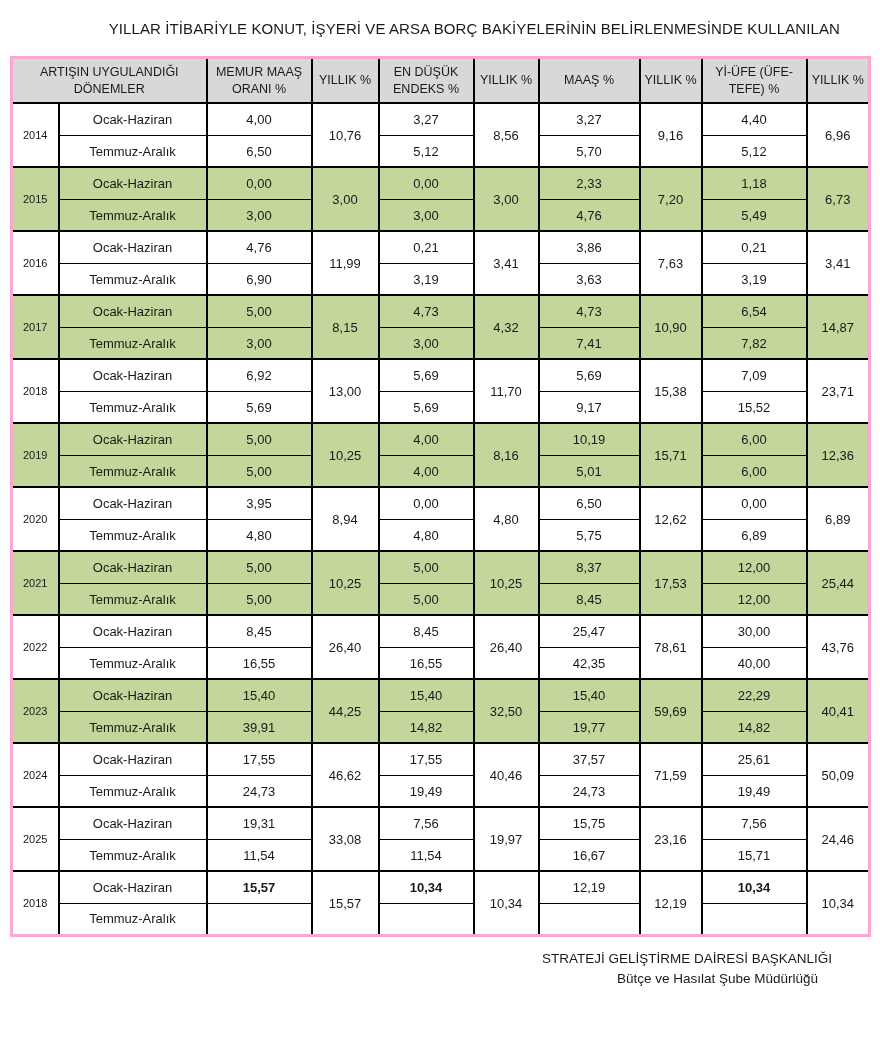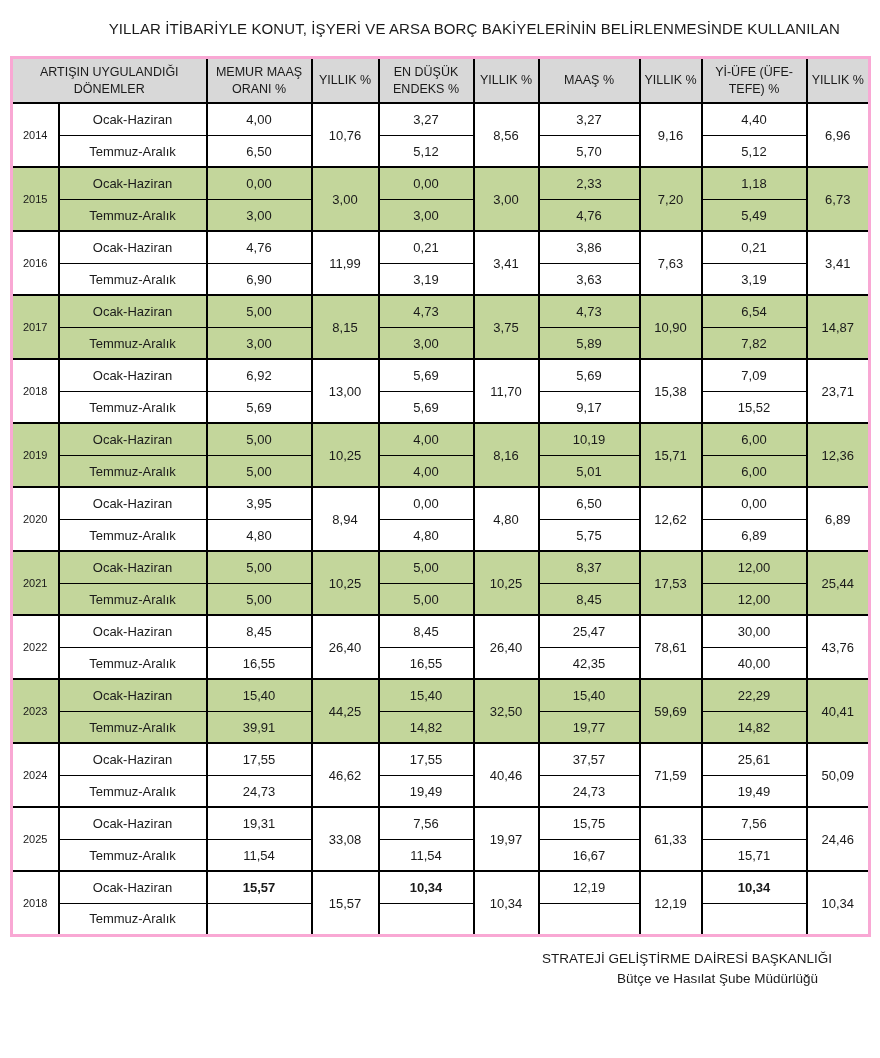--- a/index.html
+++ b/index.html
@@ -159,31 +159,31 @@
           <td class="val">3,19</td>
           <td class="val">3,63</td>
           <td class="val">3,19</td>
         </tr>
         <tr class="g1 hl">
           <td rowspan="2" class="year">2017</td>
           <td class="period">Ocak-Haziran</td>
           <td class="val">5,00</td>
           <td rowspan="2" class="val yearly">8,15</td>
           <td class="val">4,73</td>
-          <td rowspan="2" class="val yearly">3,75</td>
+          <td rowspan="2" class="val yearly">4,32</td>
           <td class="val">4,73</td>
           <td rowspan="2" class="val yearly">10,90</td>
           <td class="val">6,54</td>
           <td rowspan="2" class="val yearly">14,87</td>
         </tr>
         <tr class="g2 hl">
           <td class="period">Temmuz-Aralık</td>
           <td class="val">3,00</td>
           <td class="val">3,00</td>
-          <td class="val">5,89</td>
+          <td class="val">7,41</td>
           <td class="val">7,82</td>
         </tr>
         <tr class="g1">
           <td rowspan="2" class="year">2018</td>
           <td class="period">Ocak-Haziran</td>
           <td class="val">6,92</td>
           <td rowspan="2" class="val yearly">13,00</td>
           <td class="val">5,69</td>
           <td rowspan="2" class="val yearly">11,70</td>
           <td class="val">5,69</td>
@@ -313,21 +313,21 @@
           <td class="val">19,49</td>
         </tr>
         <tr class="g1">
           <td rowspan="2" class="year">2025</td>
           <td class="period">Ocak-Haziran</td>
           <td class="val">19,31</td>
           <td rowspan="2" class="val yearly">33,08</td>
           <td class="val">7,56</td>
           <td rowspan="2" class="val yearly">19,97</td>
           <td class="val">15,75</td>
-          <td rowspan="2" class="val yearly">61,33</td>
+          <td rowspan="2" class="val yearly">23,16</td>
           <td class="val">7,56</td>
           <td rowspan="2" class="val yearly">24,46</td>
         </tr>
         <tr class="g2">
           <td class="period">Temmuz-Aralık</td>
           <td class="val">11,54</td>
           <td class="val">11,54</td>
           <td class="val">16,67</td>
           <td class="val">15,71</td>
         </tr>

